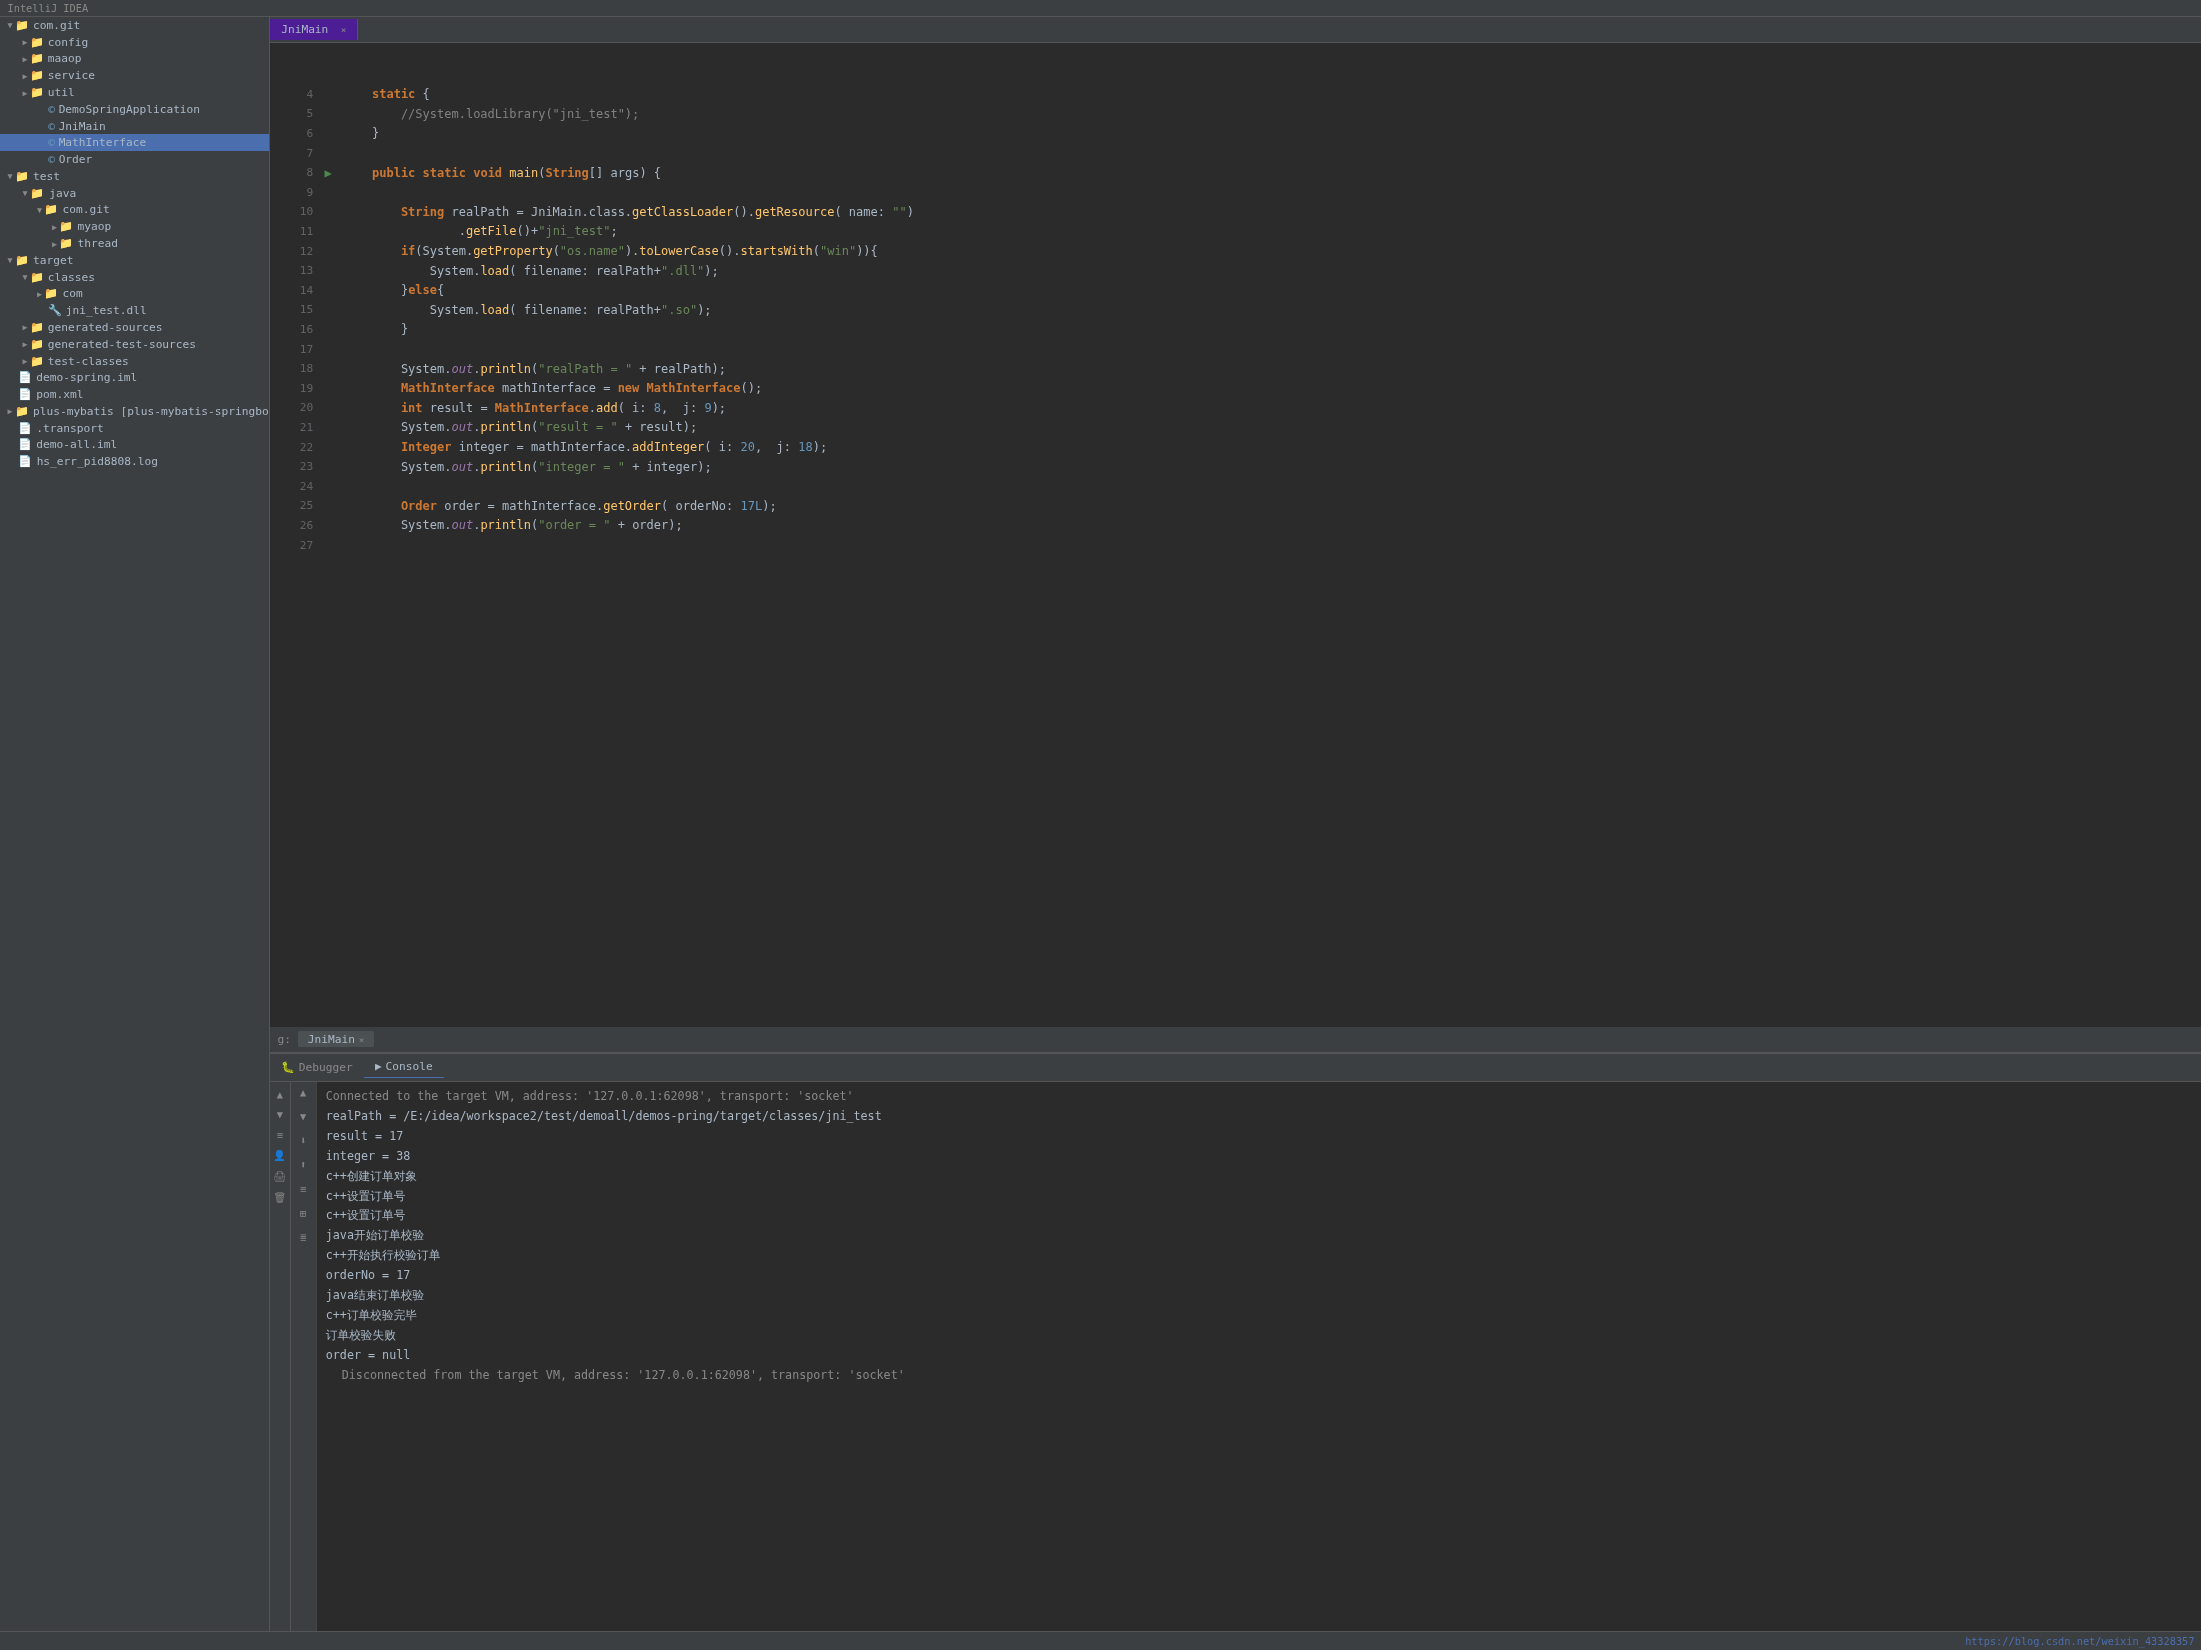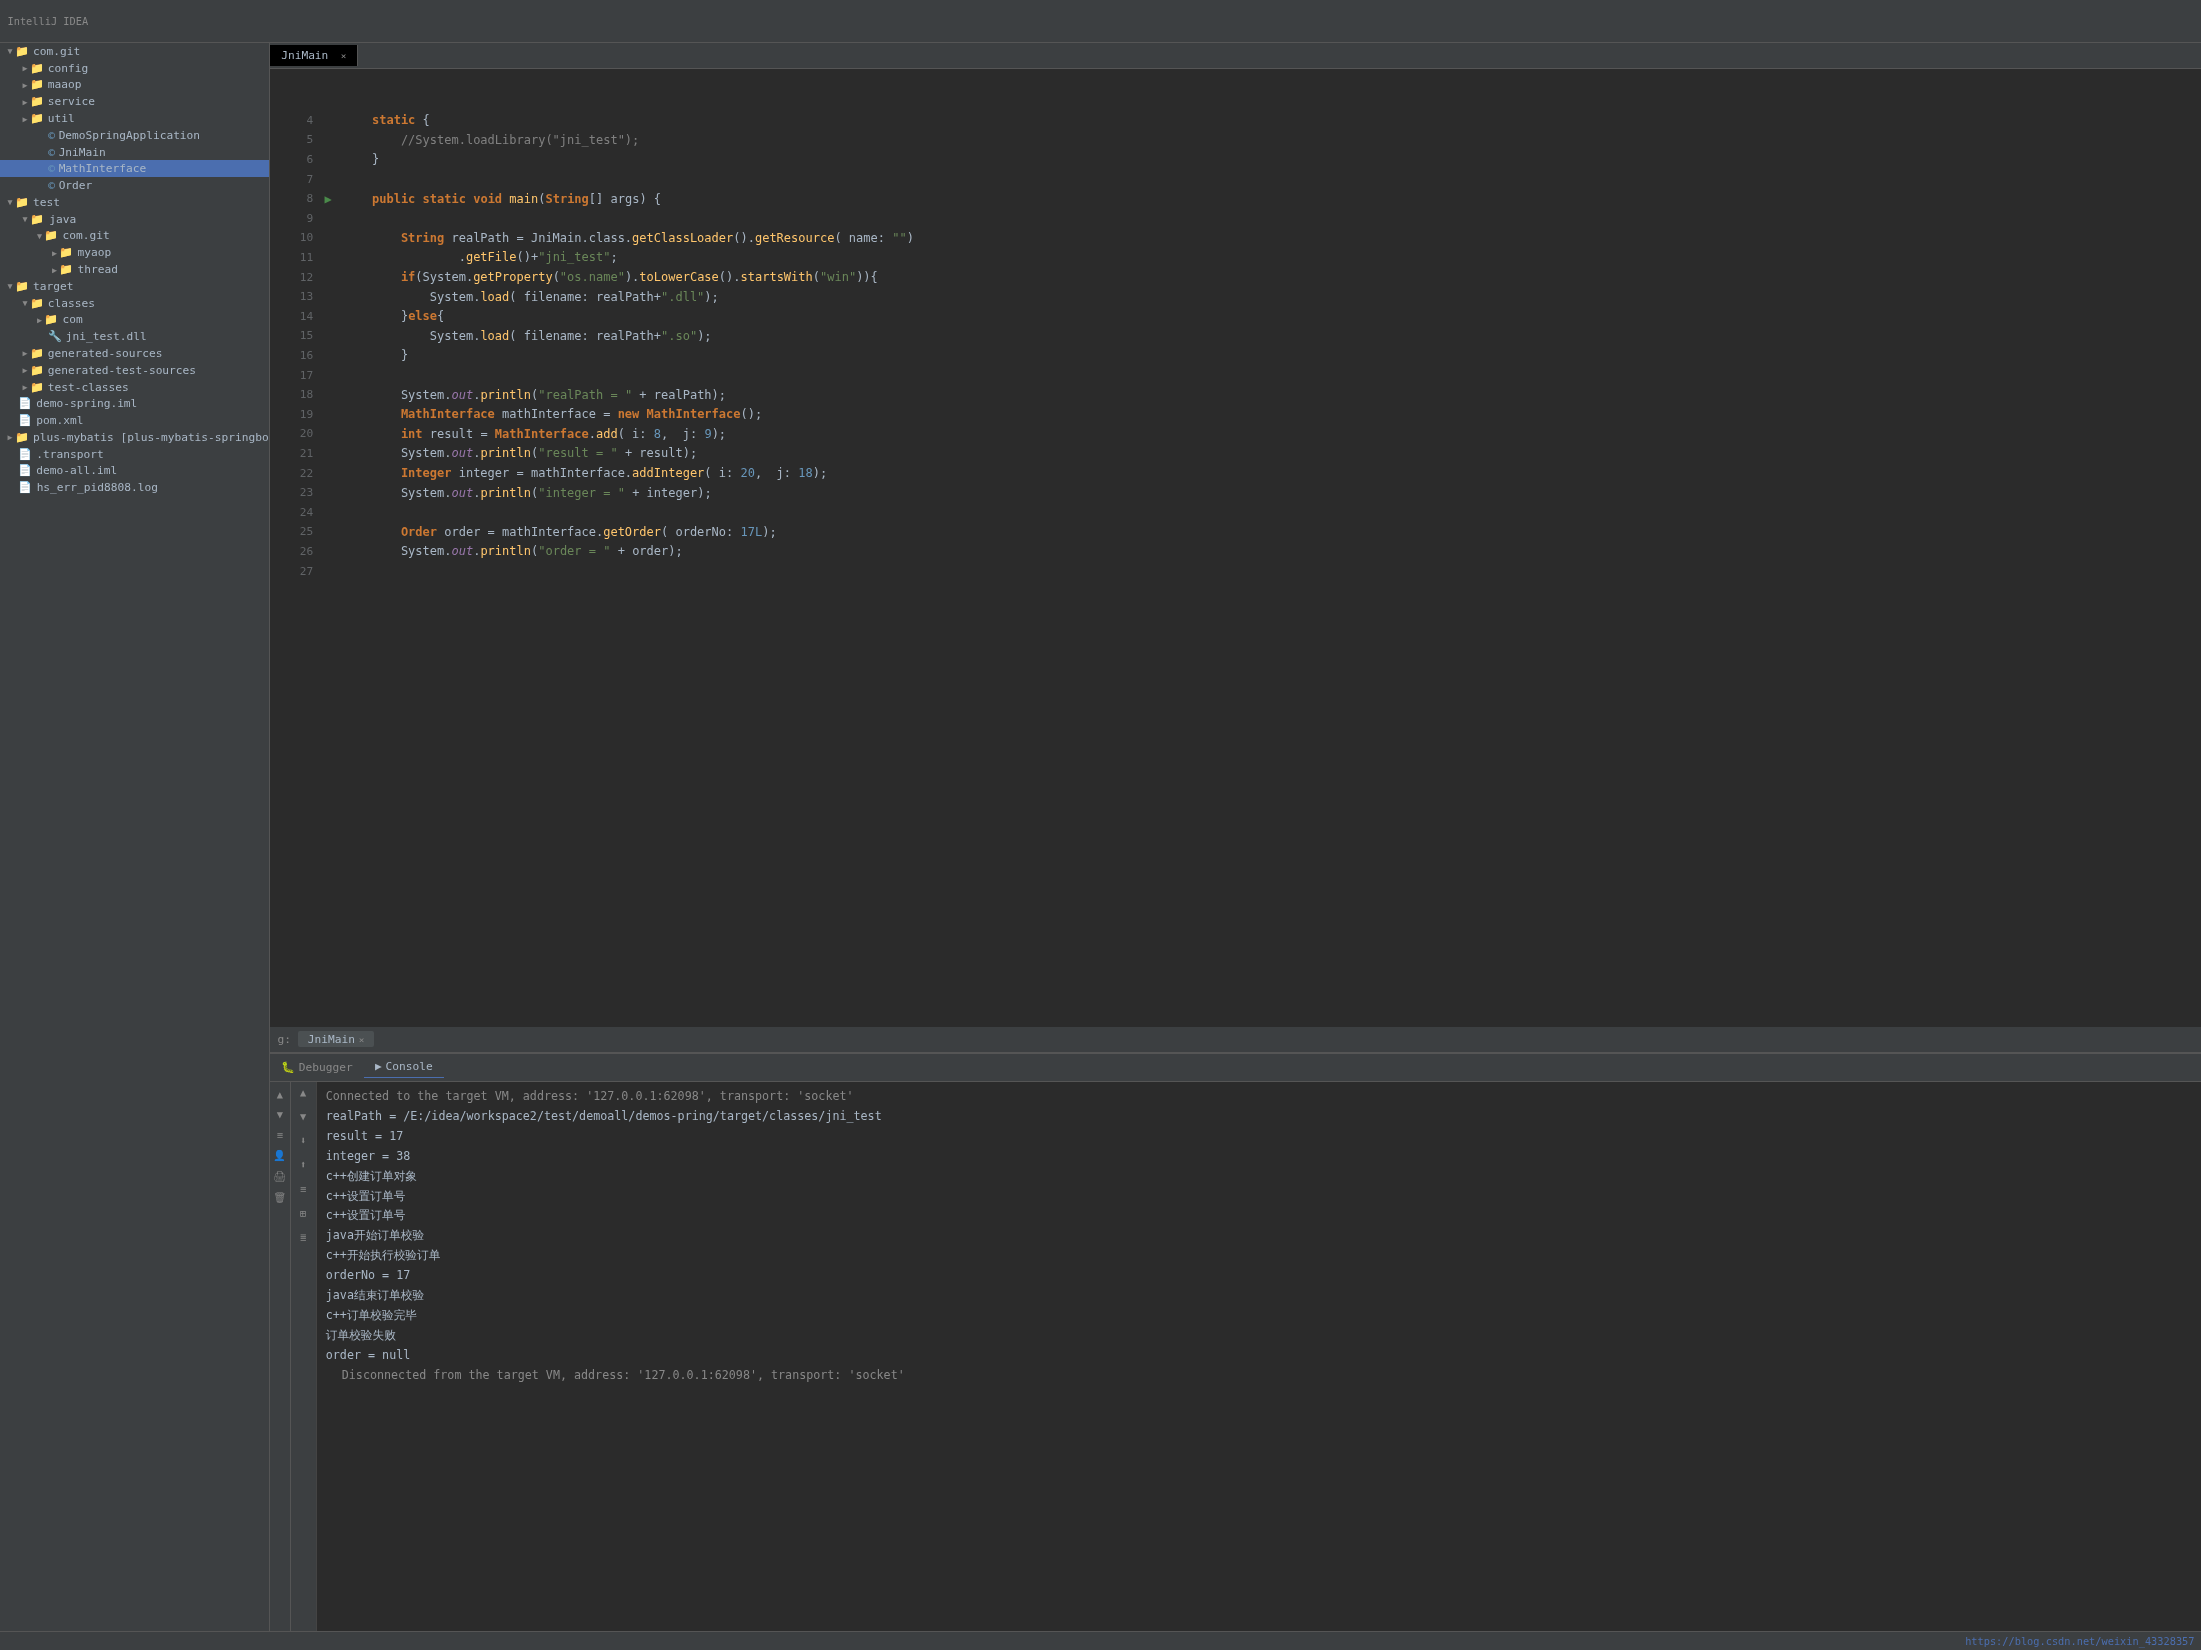--- a/index.html
+++ b/index.html
@@ -10,21 +10,21 @@
       font-size: 12px;
       width: 2202px;
       height: 1651px;
       overflow: hidden;
       display: flex;
       flex-direction: column;
     }
 
     
     .top-bar {
-      height: 43px;
+      height: 17px;
       background: #3c3f41;
       display: flex;
       align-items: center;
       padding: 0 7.5px;
       border-bottom: 0.9px solid #555;
       flex-shrink: 0;
     }
 
     
     .main-area {
@@ -72,21 +72,21 @@
     }
 
     .editor-tab {
       padding: 3.7px 11.2px;
       border-right: 0.9px solid #555;
       font-size: 11.2px;
       color: #888;
       cursor: pointer;
     }
     .editor-tab.active {
-      background: #000000;
+      background: #4c1d95;
       color: #a9b7c6;
     }
 
     .code-container {
       flex: 1;
       overflow: auto;
       display: flex;
     }
 
     .code-content {

